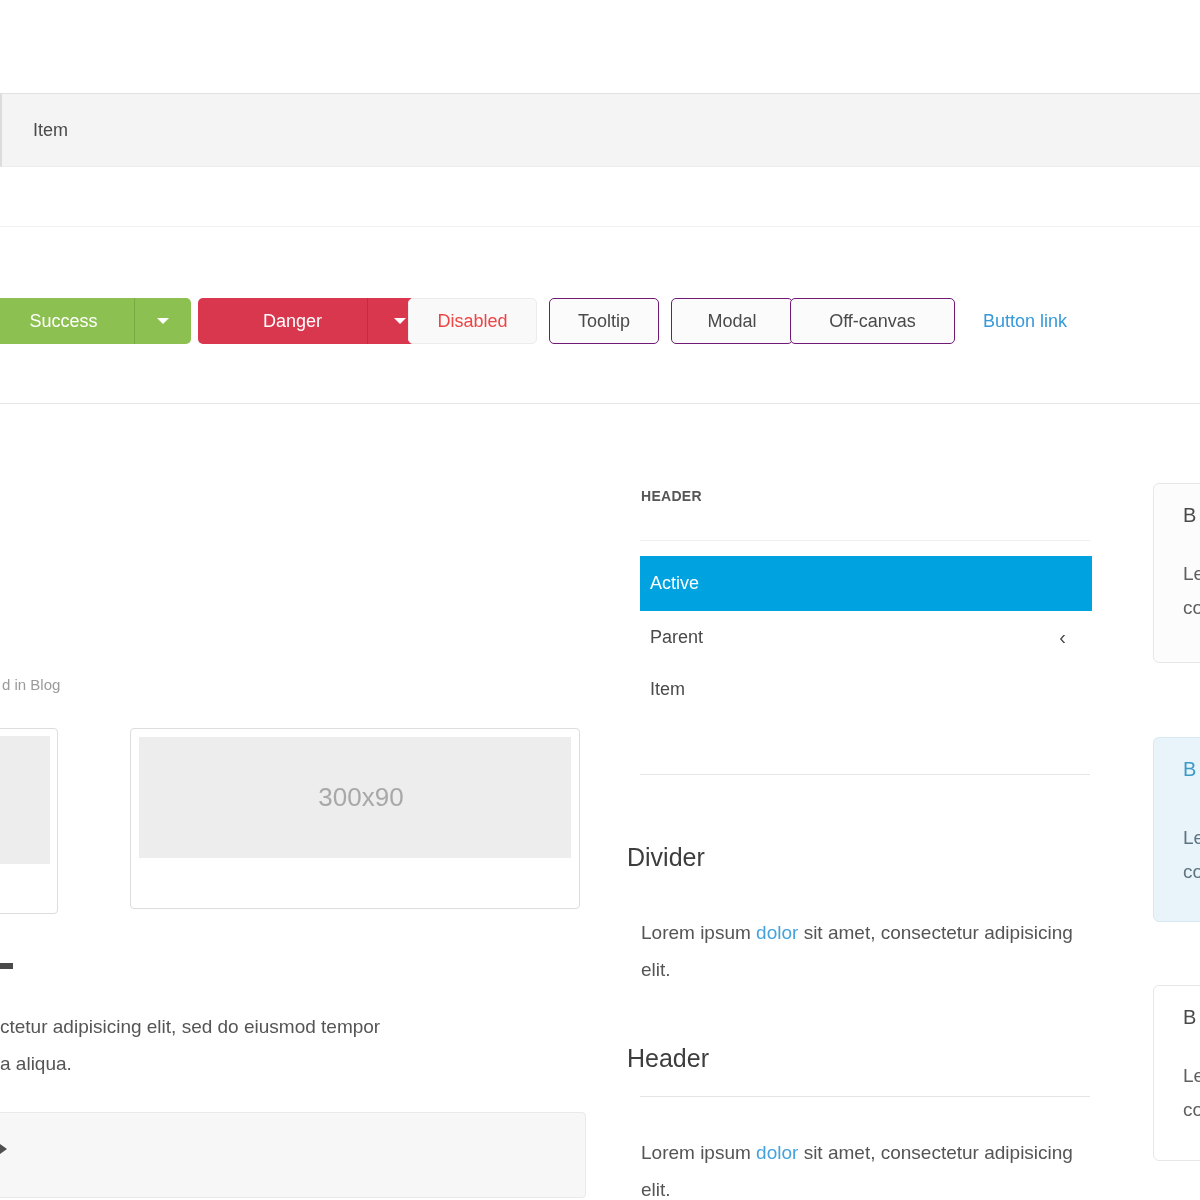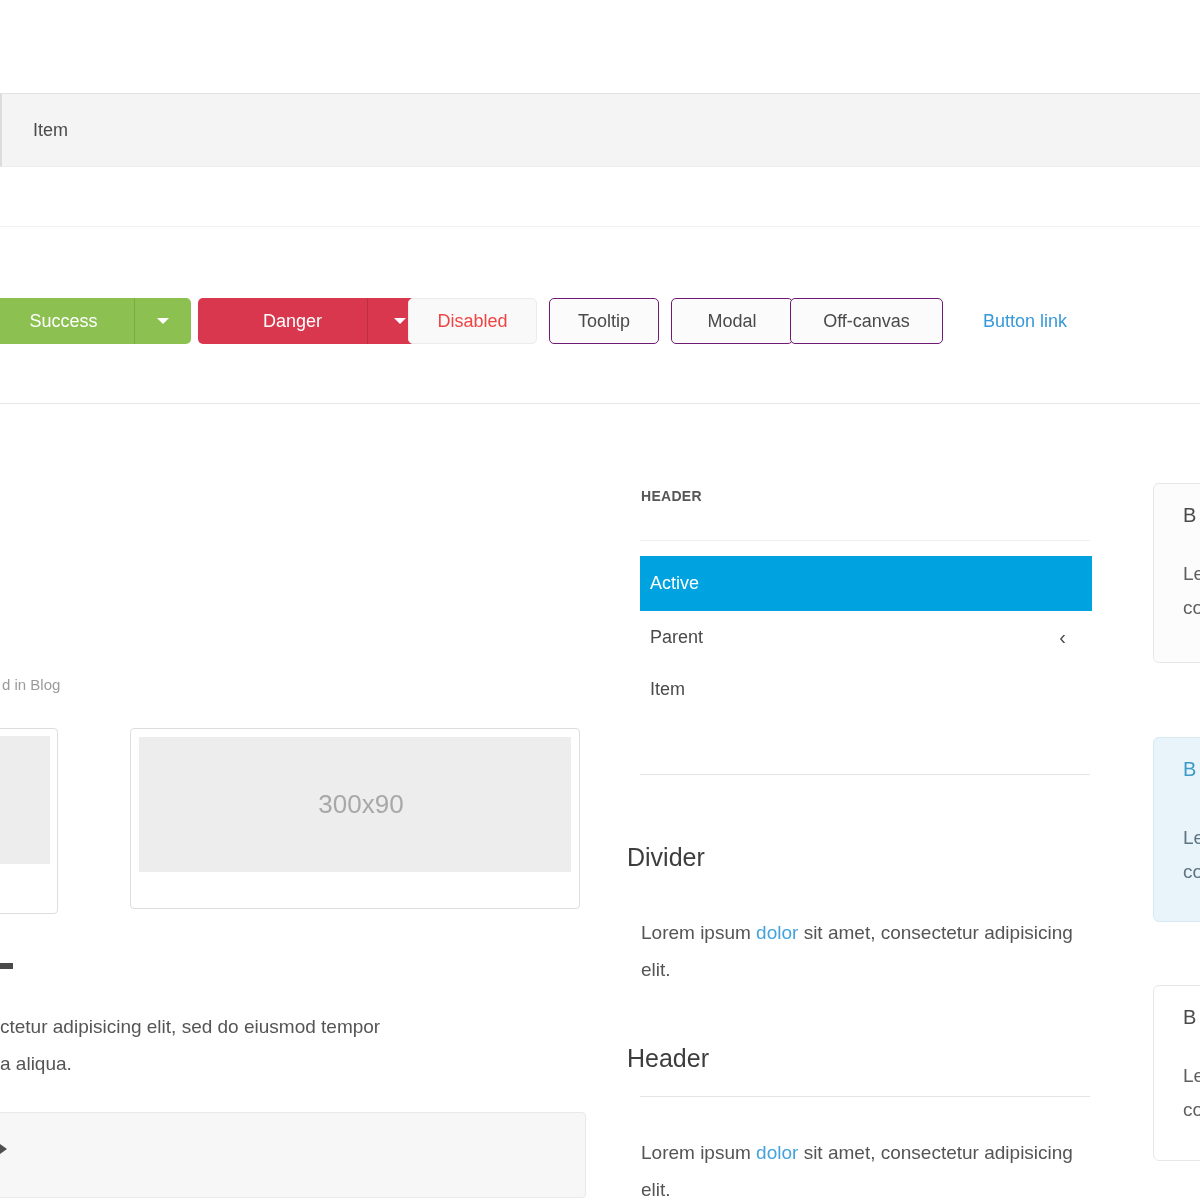--- a/index.html
+++ b/index.html
@@ -29,32 +29,32 @@
     border-left:1px solid rgba(0,0,0,0.12);cursor:pointer;}
   .caret{width:0;height:0;border-left:6px solid transparent;border-right:6px solid transparent;
     border-top:6px solid #fff;}
   .btn-success{left:-7px;width:198px;background:#8cc152;}
   .btn-danger{left:198px;width:233px;background:#d8374e;padding-left:20px;}
   .btn-danger .toggle{width:63px;}
   .btn-disabled{left:408px;width:129px;background:#f9f9f9;border:1px solid #ececec;color:#ef4444;cursor:default;}
   .btn-default{background:#fbfbfb;border:1px solid #701a75;color:#4a4a4a;}
   .btn-tooltip{left:549px;width:110px;}
   .btn-modal{left:671px;width:122px;}
-  .btn-offcanvas{left:790px;width:153px;}
+  .btn-offcanvas{left:790px;width:165px;}
   .btn-link{left:983px;width:120px;background:transparent;color:#3699d9;justify-content:flex-start;}
   
   .meta-frag{position:absolute;left:2px;top:676px;font-size:15px;color:#9b9b9b;}
   .thumb{position:absolute;background:#fff;border:1px solid #dddddd;border-radius:4px;
     box-sizing:border-box;padding:8px;cursor:pointer;}
   .thumb-left{left:-88px;top:728px;width:146px;height:186px;padding:7px;}
   .thumb-right{left:130px;top:728px;width:450px;height:181px;}
   .thumb .ph{background:#ededed;display:flex;align-items:center;justify-content:center;
     color:#a8a8a8;font-size:26px;}
   .thumb-left .ph{height:128px;}
-  .thumb-right .ph{height:135px;padding-left:12px;}
+  .thumb-right .ph{height:121px;padding-left:12px;}
   .thumb .cap{text-align:center;color:#3c3c3c;font-size:20px;padding-top:11px;}
   .cut-heading{position:absolute;left:0;top:963px;width:13px;height:6px;background:#4a4a4a;}
   .left-para{position:absolute;left:0;top:1008px;width:520px;font-size:19px;line-height:37px;color:#555;}
   .well{position:absolute;left:-30px;top:1112px;width:616px;height:86px;background:#f7f7f7;
     border:1px solid #e9e9e9;border-radius:4px;box-sizing:border-box;}
   .cut-caret{position:absolute;left:0;top:1144px;width:0;height:0;
     border-top:5px solid transparent;border-bottom:5px solid transparent;border-left:7px solid #4f4f4f;}
   
   .nav-header{position:absolute;left:641px;top:488px;font-size:14px;font-weight:bold;
     color:#565656;letter-spacing:.3px;}

